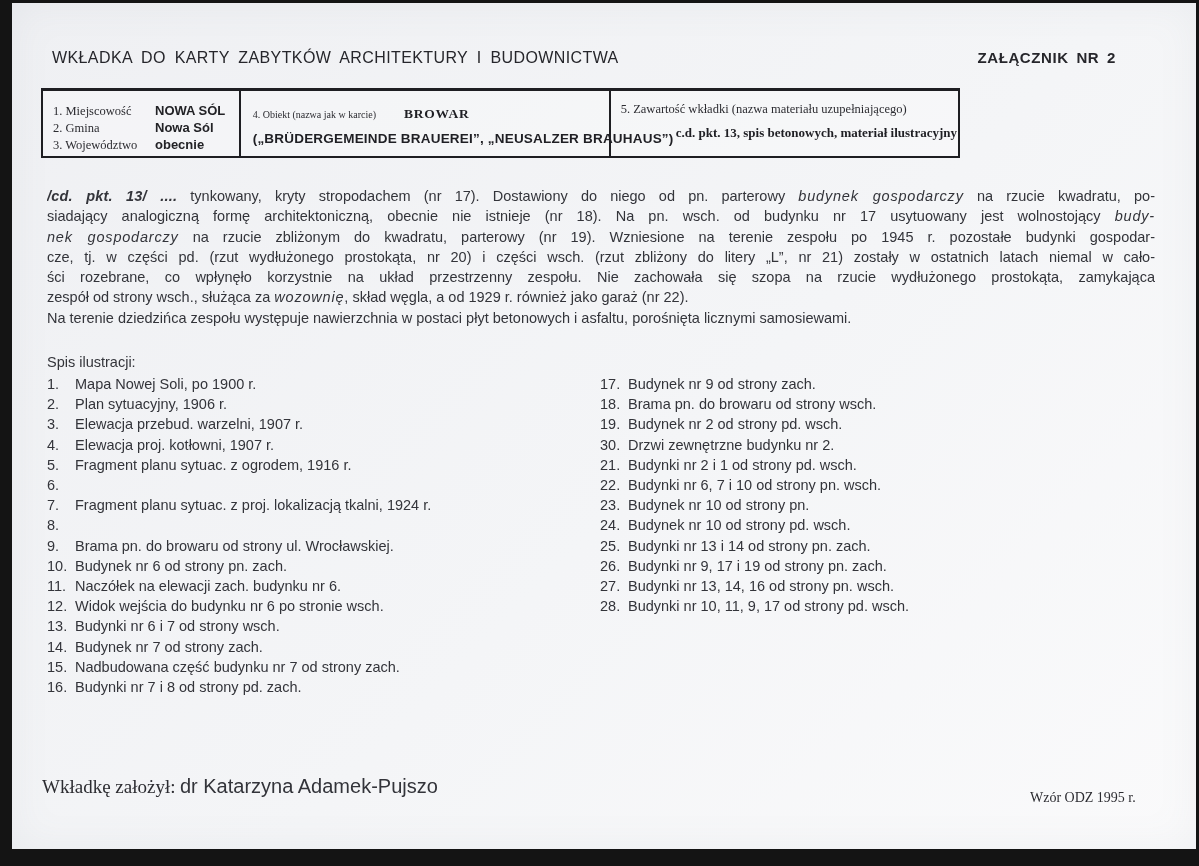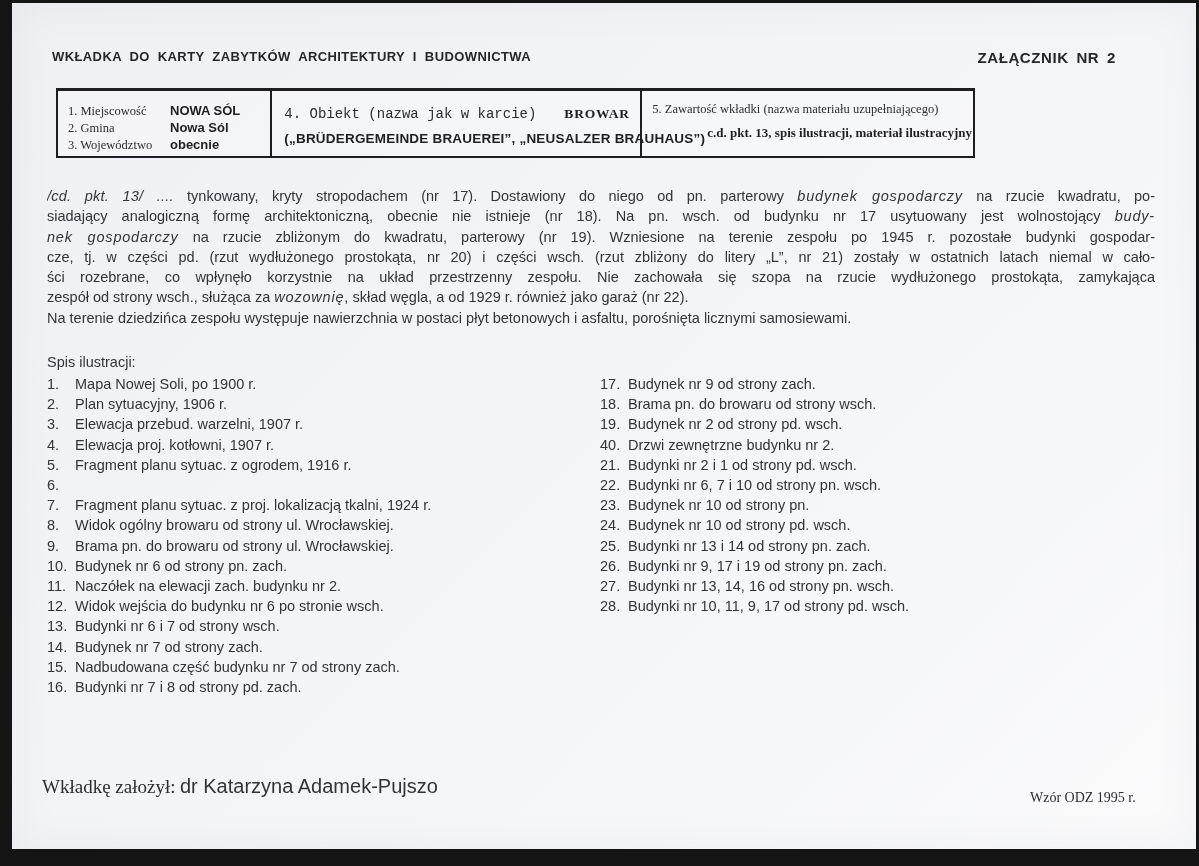--- a/index.html
+++ b/index.html
@@ -11,53 +11,53 @@
     overflow:hidden;
   }
   .paper {
     position:absolute; left:12px; top:3px; width:1184px; height:846px;
     background:linear-gradient(135deg,#eff0f3 0%, #f4f5f7 55%, #fafafb 100%);
     box-shadow:inset 0 0 40px rgba(120,125,140,0.08);
   }
   
   .doc-title {
     position:absolute; left:40px; top:46px;
-    font-size:13px; font-weight:bold; color:#26262b;
+    font-size:16px; font-weight:normal; color:#26262b;
     letter-spacing:0.4px; word-spacing:4px; white-space:nowrap;
   }
   .attachment {
     position:absolute; right:80px; top:46px;
     font-size:15px; font-weight:bold; color:#26262b;
     letter-spacing:0.6px; word-spacing:3px; white-space:nowrap;
   }
   
   .info-table {
-    position:absolute; left:44px; top:85px; width:919px; height:70px;
+    position:absolute; left:29px; top:85px; width:919px; height:70px;
     border:2px solid #1e1e22; border-top-width:3px;
     display:flex; box-sizing:border-box; background:rgba(255,255,255,0.25);
   }
   .cell { box-sizing:border-box; height:100%; }
   .cell-location { width:378px; border-right:2px solid #1e1e22; padding:11px 6px 0 10px; }
   .cell-object   { width:370px; border-right:2px solid #1e1e22; padding:13px 6px 0 12px; }
   .cell-contents { width:365px; padding:11px 1px 0 10px; }
   .loc-row { line-height:16px; white-space:nowrap; }
   .loc-label { font-family:"Liberation Serif", serif; font-size:12.5px; color:#2c2c31; display:inline-block; width:102px; }
   .loc-value { font-size:13px; font-weight:bold; color:#222226; }
   .obj-line1 { white-space:nowrap; }
-  .obj-label { font-family:Liberation Mono, monospace; font-size:14px; color:#2c2c31; }
+  .obj-label { font-family:Liberation Serif, serif; font-size:10px; color:#2c2c31; }
   .obj-value { font-family:"Liberation Serif", serif; font-size:13.5px; font-weight:bold; letter-spacing:0.8px; margin-left:28px; color:#1f1f24; }
   .obj-subvalue { margin-top:9px; font-size:13.5px; font-weight:bold; letter-spacing:0.2px; color:#1f1f24; white-space:nowrap; }
   .cont-label { font-family:"Liberation Serif", serif; font-size:12.5px; color:#2c2c31; white-space:nowrap; }
   .cont-value { margin-top:8px; margin-left:55px; font-family:"Liberation Serif", serif; font-size:13px; font-weight:bold; color:#1f1f24; white-space:nowrap; }
   
   .description { position:absolute; left:35px; top:183px; width:1108px; overflow:hidden; }
   .desc-line { font-size:14.5px; line-height:20.3px; color:#33343a; }
   .desc-line.just { text-align:justify; text-align-last:justify; }
   .seg-i  { font-style:italic; letter-spacing:0.8px; }
-  .seg-bi { font-style:italic; font-weight:normal; letter-spacing:0.2px; }
+  .seg-bi { font-style:italic; font-weight:bold; letter-spacing:0.2px; }
   
   .ill-heading { position:absolute; left:35px; top:351px; font-size:14.5px; color:#33343a; }
   .ill-col { position:absolute; top:371px; }
   .ill-col-left  { left:35px;  width:500px; }
   .ill-col-right { left:588px; width:500px; }
   .ill-item { display:flex; line-height:20.2px; font-size:14.5px; color:#33343a; }
   .ill-num  { flex:0 0 28px; }
   .ill-text { white-space:pre-line; }
   
   .footer-block { position:absolute; left:30px; top:774px; }
@@ -84,21 +84,21 @@
         <div class="loc-row"><span class="loc-label">3. Województwo</span><span class="loc-value">obecnie</span></div>
       </div>
     <div class="cell cell-object">
       <div class="obj-line1">
         <span class="obj-label">4. Obiekt (nazwa jak w karcie)</span><span class="obj-value">BROWAR</span>
       </div>
       <div class="obj-subvalue">(„BRÜDERGEMEINDE BRAUEREI”, „NEUSALZER BRAUHAUS”)</div>
     </div>
     <div class="cell cell-contents">
       <div class="cont-label">5. Zawartość wkładki (nazwa materiału uzupełniającego)</div>
-      <div class="cont-value">c.d. pkt. 13, spis ilustracji, materiał ilustracyjny</div>
+      <div class="cont-value">c.d. pkt. 13, spis betonowych, materiał ilustracyjny</div>
     </div>
   </div>
 
   <div class="description" id="desc-lines">
       <div class="desc-line just"><span class="seg-bi">/cd. pkt. 13/ ....</span><span> tynkowany, kryty stropodachem (nr 17). Dostawiony do niego od pn. parterowy </span><span class="seg-i">budynek gospodarczy</span><span> na rzucie kwadratu, po-</span></div>
       <div class="desc-line just"><span>siadający analogiczną formę architektoniczną, obecnie nie istnieje (nr 18). Na pn. wsch. od budynku nr 17 usytuowany jest wolnostojący </span><span class="seg-i">budy-</span></div>
       <div class="desc-line just"><span class="seg-i">nek gospodarczy</span><span> na rzucie zbliżonym do kwadratu, parterowy (nr 19). Wzniesione na terenie zespołu po 1945 r. pozostałe budynki gospodar-</span></div>
       <div class="desc-line just"><span>cze, tj. w części pd. (rzut wydłużonego prostokąta, nr 20) i części wsch. (rzut zbliżony do litery „L”, nr 21) zostały w ostatnich latach niemal w cało-</span></div>
       <div class="desc-line just"><span>ści rozebrane, co wpłynęło korzystnie na układ przestrzenny zespołu. Nie zachowała się szopa na rzucie wydłużonego prostokąta, zamykająca</span></div>
       <div class="desc-line"><span>zespół od strony wsch., służąca za </span><span class="seg-i">wozownię</span><span>, skład węgla, a od 1929 r. również jako garaż (nr 22).</span></div>
@@ -129,33 +129,32 @@
       </div>
       <div class="ill-item">
         <span class="ill-num">6.</span>
       </div>
       <div class="ill-item">
         <span class="ill-num">7.</span>
         <span class="ill-text">Fragment planu sytuac. z proj. lokalizacją tkalni, 1924 r.</span>
       </div>
       <div class="ill-item">
         <span class="ill-num">8.</span>
-        <span class="ill-text">Widok ogólny browaru od strony ul. Wrocławskiej.</span>
       </div>
       <div class="ill-item">
         <span class="ill-num">9.</span>
         <span class="ill-text">Brama pn. do browaru od strony ul. Wrocławskiej.</span>
       </div>
       <div class="ill-item">
         <span class="ill-num">10.</span>
         <span class="ill-text">Budynek nr 6 od strony pn. zach.</span>
       </div>
       <div class="ill-item">
         <span class="ill-num">11.</span>
-        <span class="ill-text">Naczółek na elewacji zach. budynku nr 2.</span>
+        <span class="ill-text">Naczółek na elewacji zach. budynku nr 6.</span>
       </div>
       <div class="ill-item">
         <span class="ill-num">12.</span>
         <span class="ill-text">Widok wejścia do budynku nr 6 po stronie wsch.</span>
       </div>
       <div class="ill-item">
         <span class="ill-num">13.</span>
         <span class="ill-text">Budynki nr 6 i 7 od strony wsch.</span>
       </div>
       <div class="ill-item">
@@ -178,21 +177,21 @@
       </div>
       <div class="ill-item">
         <span class="ill-num">18.</span>
         <span class="ill-text">Brama pn. do browaru od strony wsch.</span>
       </div>
       <div class="ill-item">
         <span class="ill-num">19.</span>
         <span class="ill-text">Budynek nr 2 od strony pd. wsch.</span>
       </div>
       <div class="ill-item">
-        <span class="ill-num">40.</span>
+        <span class="ill-num">30.</span>
         <span class="ill-text">Drzwi zewnętrzne budynku nr 2.</span>
       </div>
       <div class="ill-item">
         <span class="ill-num">21.</span>
         <span class="ill-text">Budynki nr 2 i 1 od strony pd. wsch.</span>
       </div>
       <div class="ill-item">
         <span class="ill-num">22.</span>
         <span class="ill-text">Budynki nr 6, 7 i 10 od strony pn. wsch.</span>
       </div>

